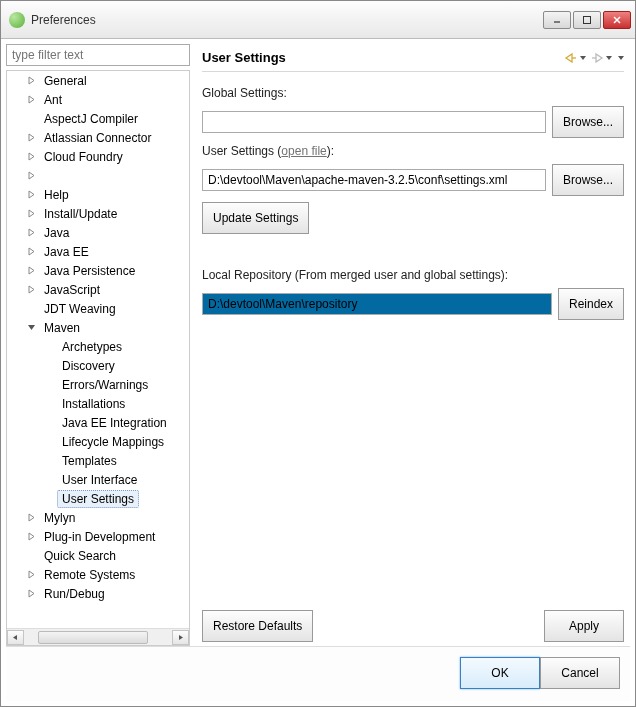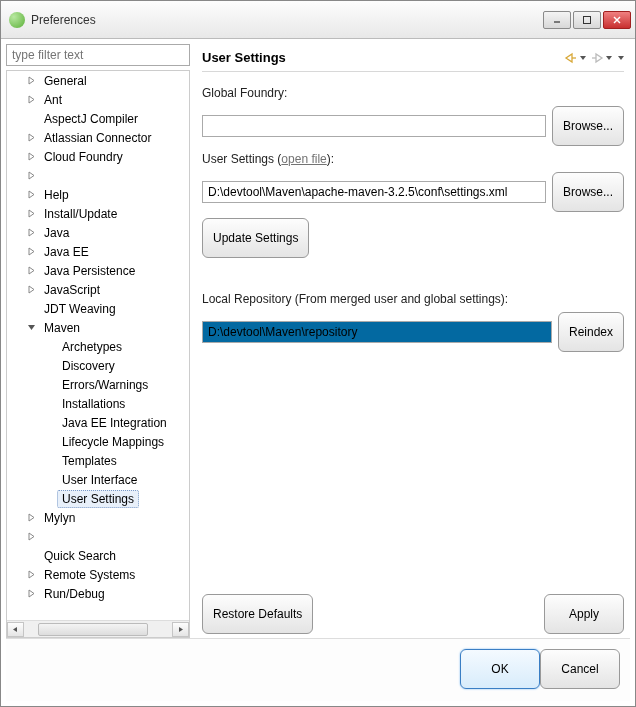--- a/index.html
+++ b/index.html
@@ -36,21 +36,21 @@
     .content-header { display: flex; align-items: center; height: 28px; border-bottom: 1px solid #d8d8d8; margin-bottom: 14px; }
     .content-title { font-weight: bold; font-size: 13px; flex: 1; }
     .nav-arrows { display: flex; gap: 4px; align-items: center; }
     .nav-arrow { cursor: default; display: flex; align-items: center; }
     
     .form-section { display: flex; flex-direction: column; gap: 6px; }
     .form-label { color: #222; }
     .form-row { display: flex; gap: 6px; align-items: center; }
     .form-input { flex: 1; height: 22px; border: 1px solid #aaa; padding: 2px 5px; background: #fff; }
     .form-input.readonly { background: #0369a1; }
-    .btn { height: 40px; padding: 0 10px; border: 1px solid #999; border-radius: 6px; background: linear-gradient(#fdfdfd, #e4e4e4); cursor: default; white-space: nowrap; }
+    .btn { height: 32px; padding: 0 10px; border: 1px solid #999; border-radius: 0; background: linear-gradient(#fdfdfd, #e4e4e4); cursor: default; white-space: nowrap; }
     .link { color: #737373; text-decoration: underline; cursor: pointer; }
     
     .spacer { flex: 1; }
     .bottom-buttons { display: flex; justify-content: space-between; gap: 8px; padding: 8px 0 4px; border-top: none; }
     
     .dialog-footer { display: flex; justify-content: flex-end; padding: 10px 10px 12px; border-top: 1px solid #ddd; background: #fdfdfd; }
     .dialog-footer .btn { min-width: 80px; }
     .btn.primary { border: 1px solid #3a7ec4; box-shadow: 0 0 2px #6fb3f0; background: linear-gradient(#f4faff, #d8ecfb); }
     .drop-tri { width:0;height:0;border-left:3px solid transparent;border-right:3px solid transparent;border-top:4px solid #555;margin-left:2px;}
   </style>
@@ -233,20 +233,21 @@
                 </svg>
               </span>
               <span class="tree-label">Mylyn</span>
             </div>
             <div class="tree-item level1">
               <span class="tree-arrow">
                 <svg viewBox="0 0 9 9">
                   <polygon points="2,1 2,8 7,4.5" fill="#fff" stroke="#888" stroke-width="1"></polygon>
                 </svg>
               </span>
+              <span class="tree-label">Plug-in Development</span>
             </div>
             <div class="tree-item level1">
               <span class="tree-arrow"></span>
               <span class="tree-label">Quick Search</span>
             </div>
             <div class="tree-item level1">
               <span class="tree-arrow">
                 <svg viewBox="0 0 9 9">
                   <polygon points="2,1 2,8 7,4.5" fill="#fff" stroke="#888" stroke-width="1"></polygon>
                 </svg>
@@ -298,21 +299,21 @@
               </svg>
               <span class="drop-tri"></span>
             </span>
           <span class="nav-arrow">
               <span class="drop-tri"></span>
             </span>
         </div>
       </div>
 
       <div class="form-section">
-        <div class="form-label">Global Foundry:</div>
+        <div class="form-label">Global Settings:</div>
         <div class="form-row">
           <input class="form-input" value="" style="">
           <button class="btn">Browse...</button>
         </div>
 
         <div class="form-label">
           <span>User Settings (</span><span class="link">open file</span><span>):</span>
         </div>
         <div class="form-row">
           <input class="form-input" value="D:\devtool\Maven\apache-maven-3.2.5\conf\settings.xml" style="">

